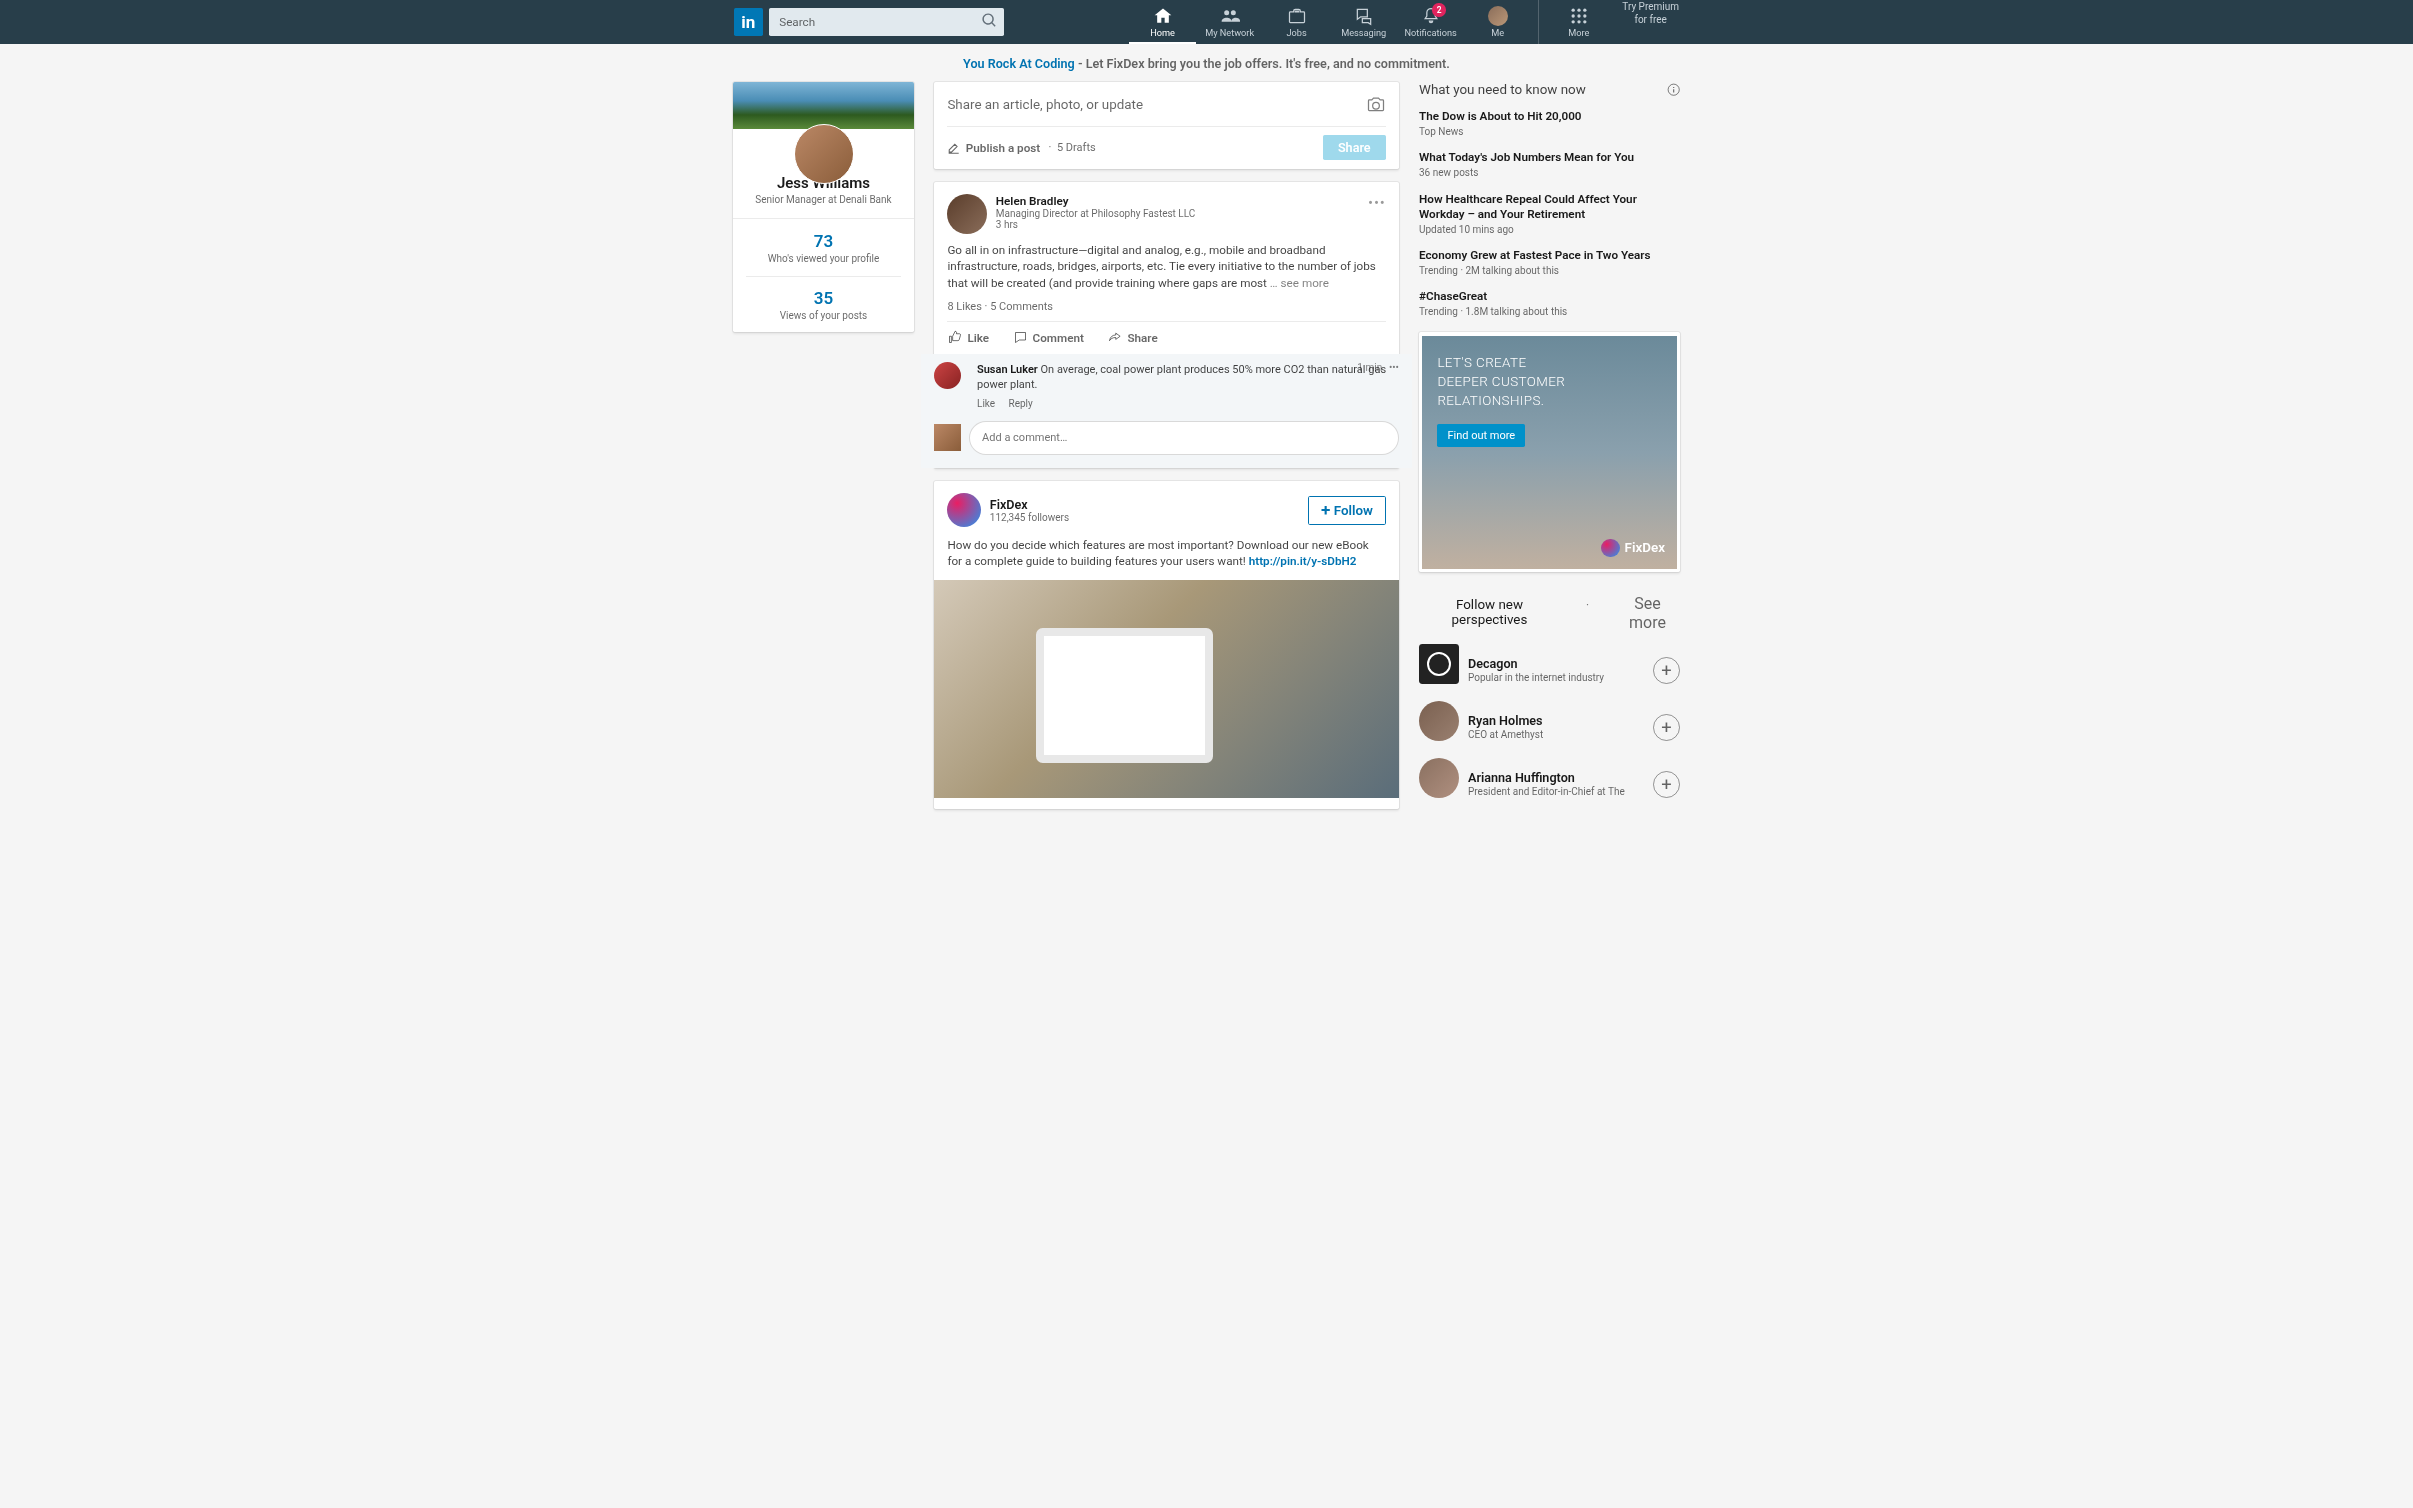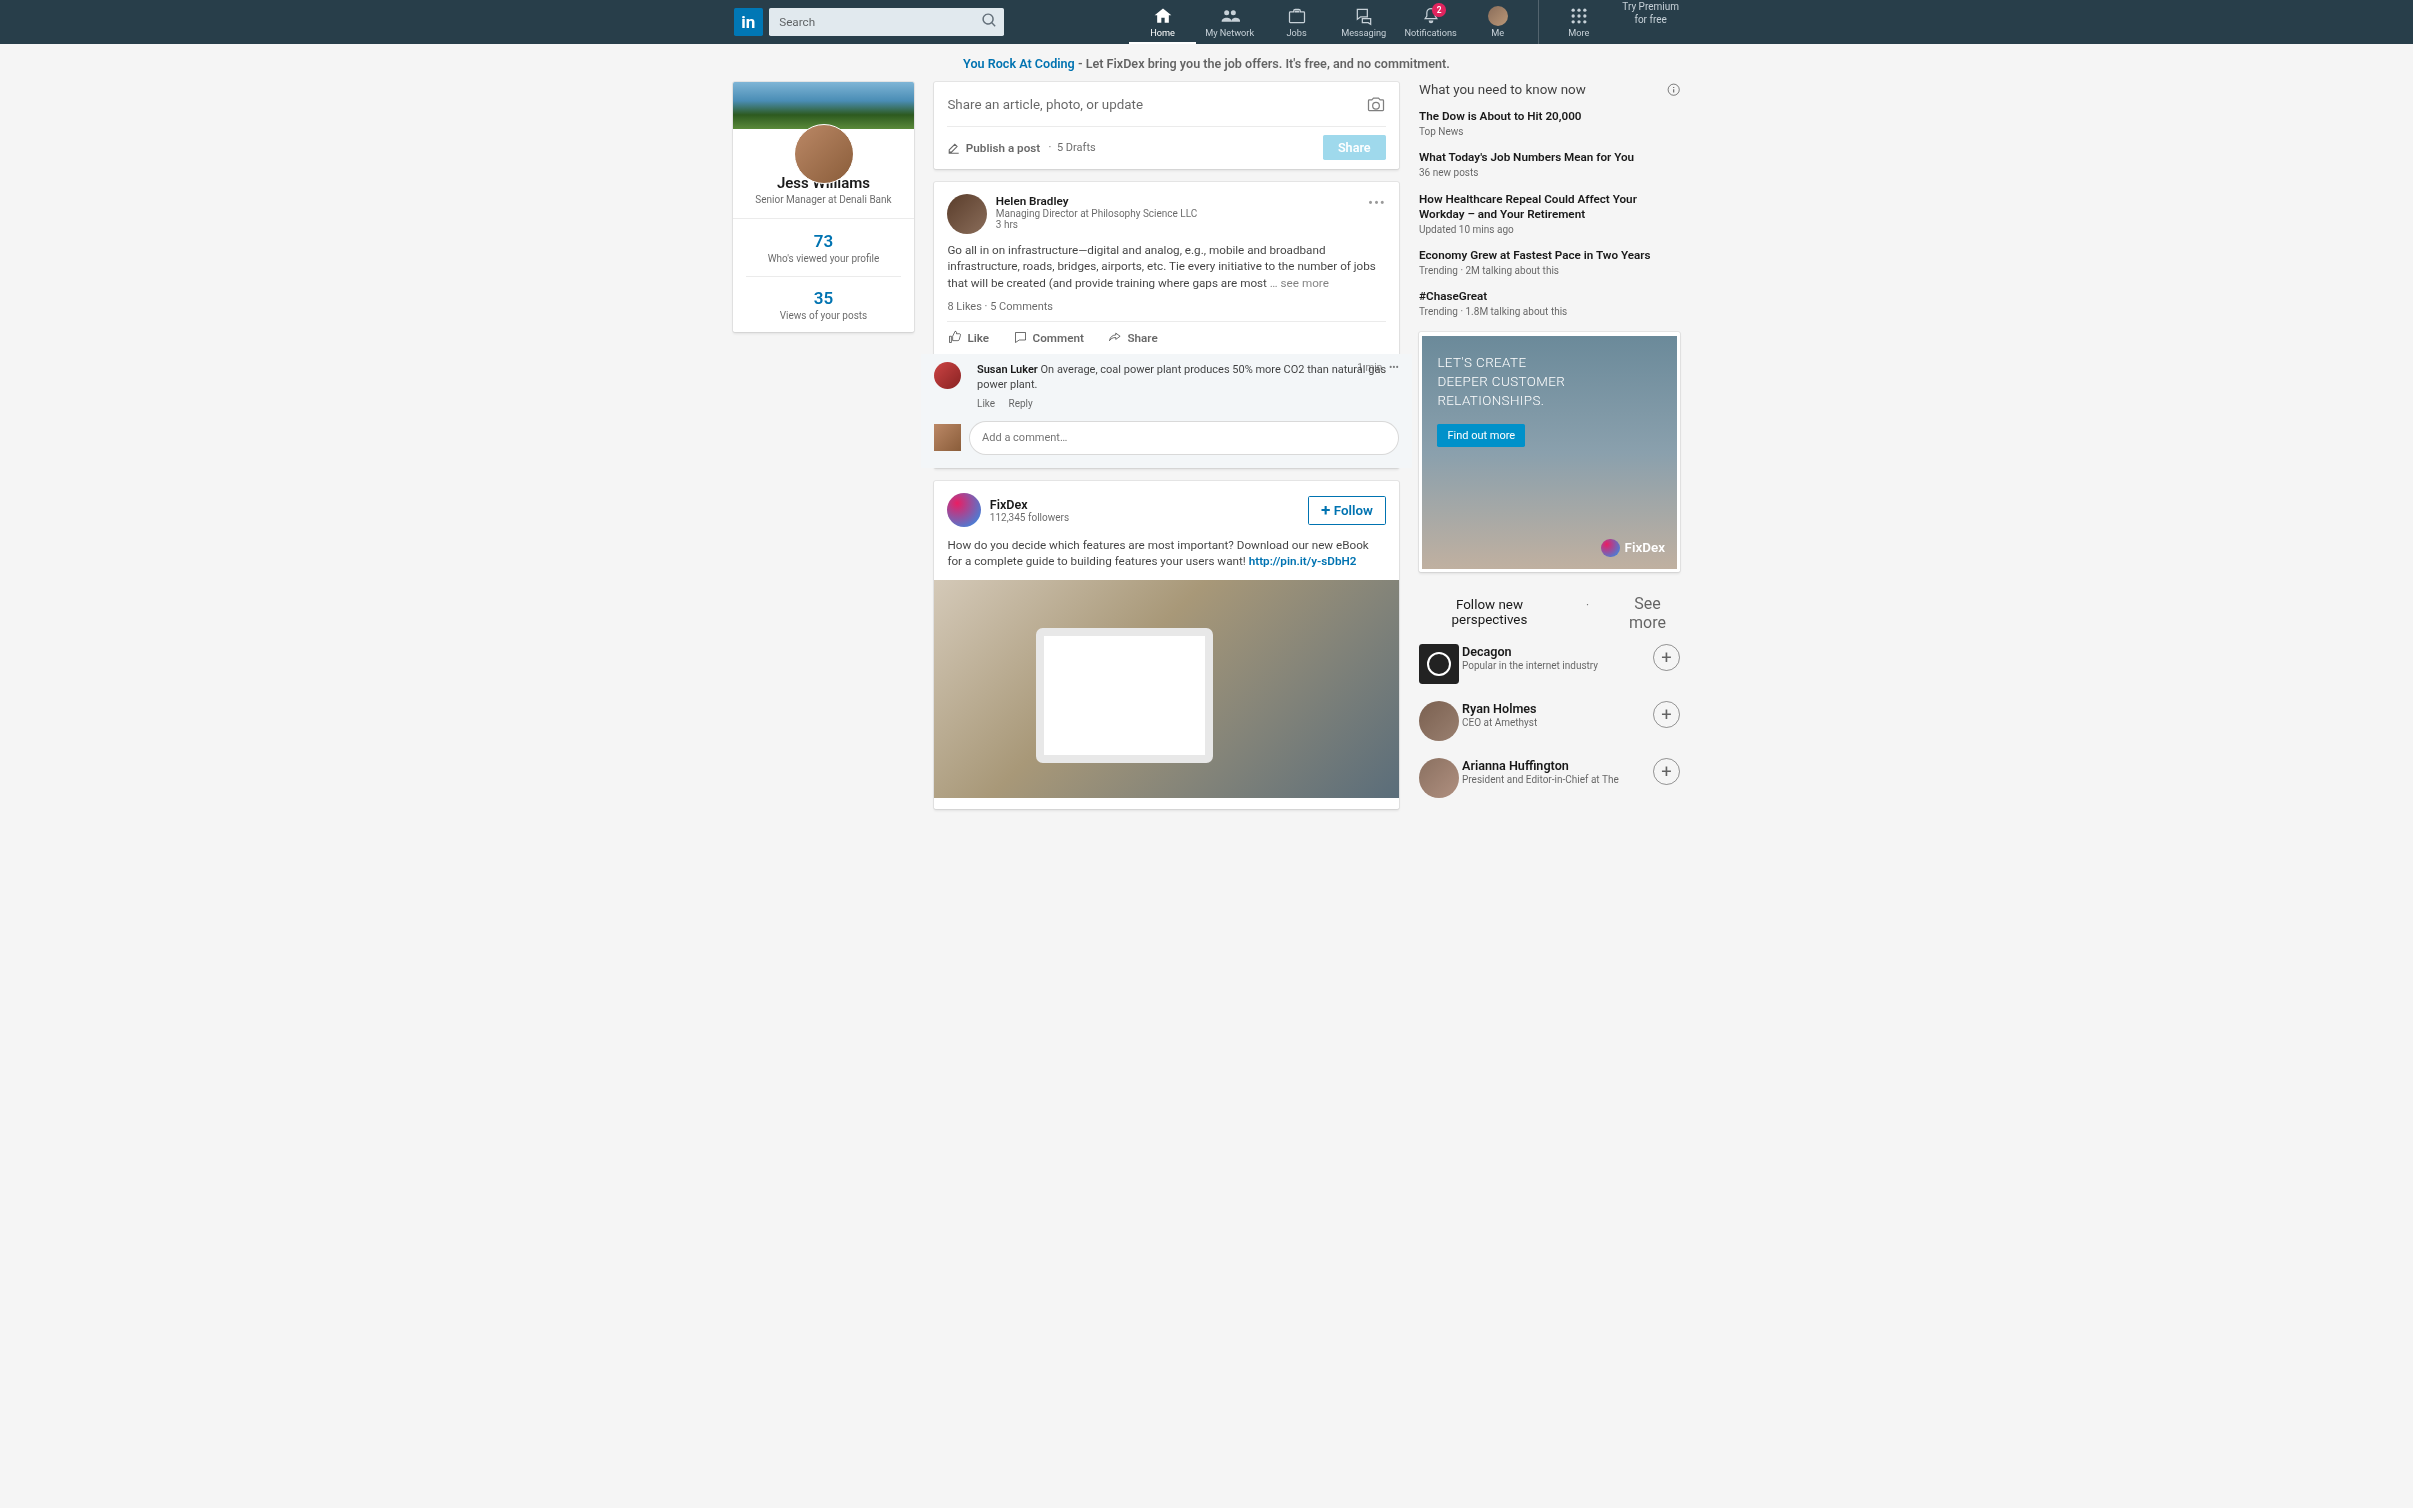--- a/index.html
+++ b/index.html
@@ -98,21 +98,21 @@
 .ad-card { padding:3.4px; margin-top:15px; }
 .ad-inner { height:233px; background:linear-gradient(180deg,#6b8a9a 0%,#8aa0ad 50%,#c0b0a0 100%); padding:18.4px 15px; position:relative; color:#fff; }
 .ad-headline { font-size:13.4px; font-weight:300; line-height:1.4; letter-spacing:0.4px; }
 .ad-cta { display:inline-block; margin-top:13.4px; background:#0091ca; color:#fff; padding:5px 10px; font-size:11px; border-radius:1.7px; cursor:pointer; }
 .ad-brand { position:absolute; bottom:11.7px; right:11.7px; display:flex; align-items:center; gap:5px; font-weight:600; font-size:13.4px; }
 .ad-logo-sm { width:18.4px; height:18.4px; border-radius:50%; background:radial-gradient(circle at 30% 30%,#e91e63,#2196f3); }
 
 .follow-head { display:flex; align-items:baseline; gap:26px; margin-top:22px; margin-bottom:11.7px;text-align:center; }
 .follow-title { font-size:13.4px; color:rgba(0,0,0,0.9); }
 .follow-see { font-size:16px; color:rgba(0,0,0,0.6); cursor:pointer; }
-.follow-item { display:flex; align-items:flex-start; gap:3px; margin-bottom:17px; }
+.follow-item { display:flex; align-items:flex-end; gap:9px; margin-bottom:17px; }
 .follow-avatar { width:40px; height:40px; border-radius:50%; flex-shrink:0; }
 .fa-decagon { background:#222; border-radius:3.4px; display:flex; align-items:center; justify-content:center; }
 .fa-decagon::after { content:''; width:20px; height:20px; border:2.5px solid #fff; border-radius:50%; }
 .fa-ryan { background:linear-gradient(135deg,#7a6050,#9a8070); }
 .fa-arianna { background:linear-gradient(135deg,#8a7060,#b09080); }
 .follow-name { font-weight:600; font-size:12.6px; }
 .follow-subtitle { font-size:10px; color:rgba(0,0,0,0.6); line-height:1.3; }
 .follow-add { width:27px; height:27px; border-radius:50%; border:0.8px solid rgba(0,0,0,0.4); display:flex; align-items:center; justify-content:center; color:rgba(0,0,0,0.6); font-size:18.4px; cursor:pointer; margin-left:auto; flex-shrink:0; }
 .icon-svg { fill:currentColor; }
 </style>
@@ -237,21 +237,21 @@
         <button class="share-btn">Share</button>
       </div>
     </div>
 
     <div class="card">
       <div class="post">
         <div class="post-head">
           <div class="post-avatar avatar-helen"></div>
           <div>
             <div class="post-author">Helen Bradley</div>
-            <div class="post-headline">Managing Director at Philosophy Science LLC</div>
+            <div class="post-headline">Managing Director at Philosophy Fastest LLC</div>
             <div class="post-time">3 hrs</div>
           </div>
           <div class="post-menu">•••</div>
         </div>
         <div class="post-body">
           <span>Go all in on infrastructure—digital and analog, e.g., mobile and broadband infrastructure, roads, bridges, airports, etc. Tie every initiative to the number of jobs that will be created (and provide training where gaps are most </span><span class="see-more">… see more</span>
         </div>
         <div class="post-stats">8 Likes  ·  5 Comments</div>
         <div class="post-actions">
           <div class="post-action">

